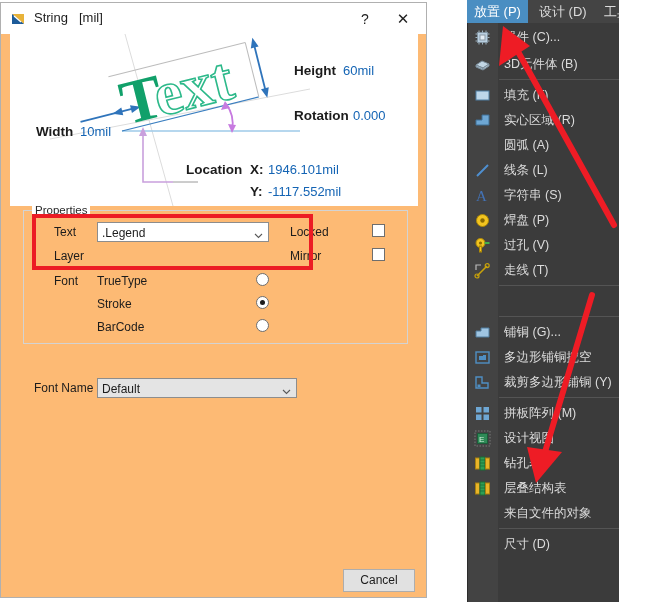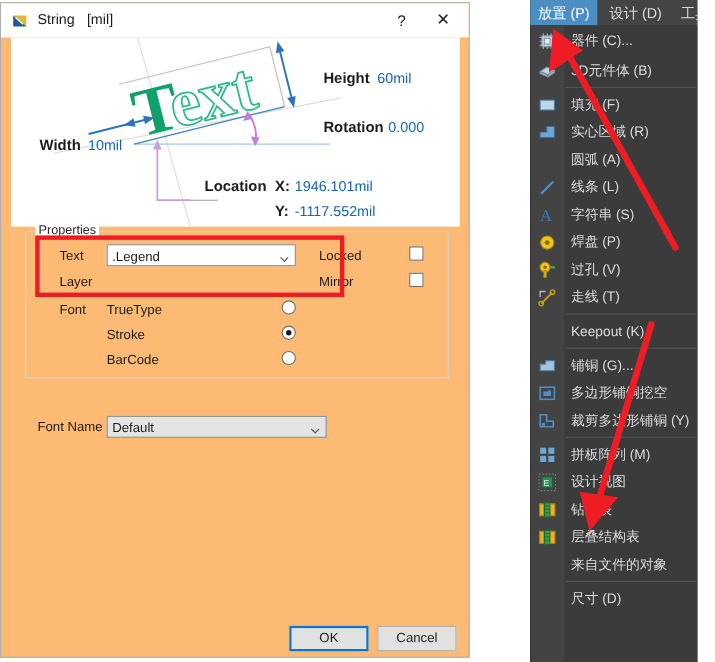--- a/index.html
+++ b/index.html
@@ -206,21 +206,21 @@
     border: 2px solid #0078d7;
     background: #e1e1e1;
     line-height: 19px;
   }
   #ok-btn   { left: 262px; top: 566px; width: 72px; }
   #cancel-btn { left: 342px; top: 566px; width: 72px; }
 
   
   #menu-panel {
     position: absolute;
-    left: 482px; top: 0;
+    left: 467px; top: 0;
     width: 152px;
     height: 602px;
     background: #3b3b3b;
     overflow: hidden;
   }
   #menubar {
     position: absolute;
     left: 0; top: 0;
     width: 100%;
     height: 23px;
@@ -408,21 +408,20 @@
     <span>Default</span>
     <span class="arrow">
       <svg width="9" height="9" viewBox="0 0 9 9">
           <polyline points="1,3 4.5,6.5 8,3" stroke="#5a5a5a" stroke-width="1.1" fill="none"></polyline>
         </svg>
     </span>
   </div>
 
   <div id="redbox"></div>
 
-  <div id="ok-btn" class="btn primary">OK</div>
   <div id="cancel-btn" class="btn">Cancel</div>
 </div>
 
 <div id="menu-panel">
   <div id="menubar">
     <div class="menubar-item active" style="left:0px;">放置 (P)</div>
     <div class="menubar-item" style="left:65px;">设计 (D)</div>
     <div class="menubar-item" style="left:130px;">工具 (T)</div>
   </div>
 
@@ -536,24 +535,20 @@
           <circle cx="3" cy="14" r="2" fill="none" stroke="#c8a20a" stroke-width="1.2"></circle>
           <circle cx="13.2" cy="3.6" r="2" fill="none" stroke="#c8a20a" stroke-width="1.2"></circle>
           <polyline points="2,8 2,3 7,3" stroke="#b9b9b9" stroke-width="1.2" fill="none"></polyline>
         </svg>
       </span>
       <span class="mi-label">走线 (T)</span>
     </div>
 
     <div class="menu-sep" style="top:262px;"></div>
 
-    <div class="menu-item" style="top:266px;">
-      <span class="mi-label">Keepout (K)</span>
-      <span class="mi-sub"></span>
-    </div>
 
     <div class="menu-sep" style="top:293px;"></div>
 
     <div class="menu-item" style="top:297px;">
       <span class="mi-icon">
         <svg width="17" height="17" viewBox="0 0 17 17">
           <polygon points="2,13 2,7 7,7 7,4 15,4 15,13" fill="#9fc5e2" stroke="#517c9e"></polygon>
         </svg>
       </span>
       <span class="mi-label">铺铜 (G)...</span>

